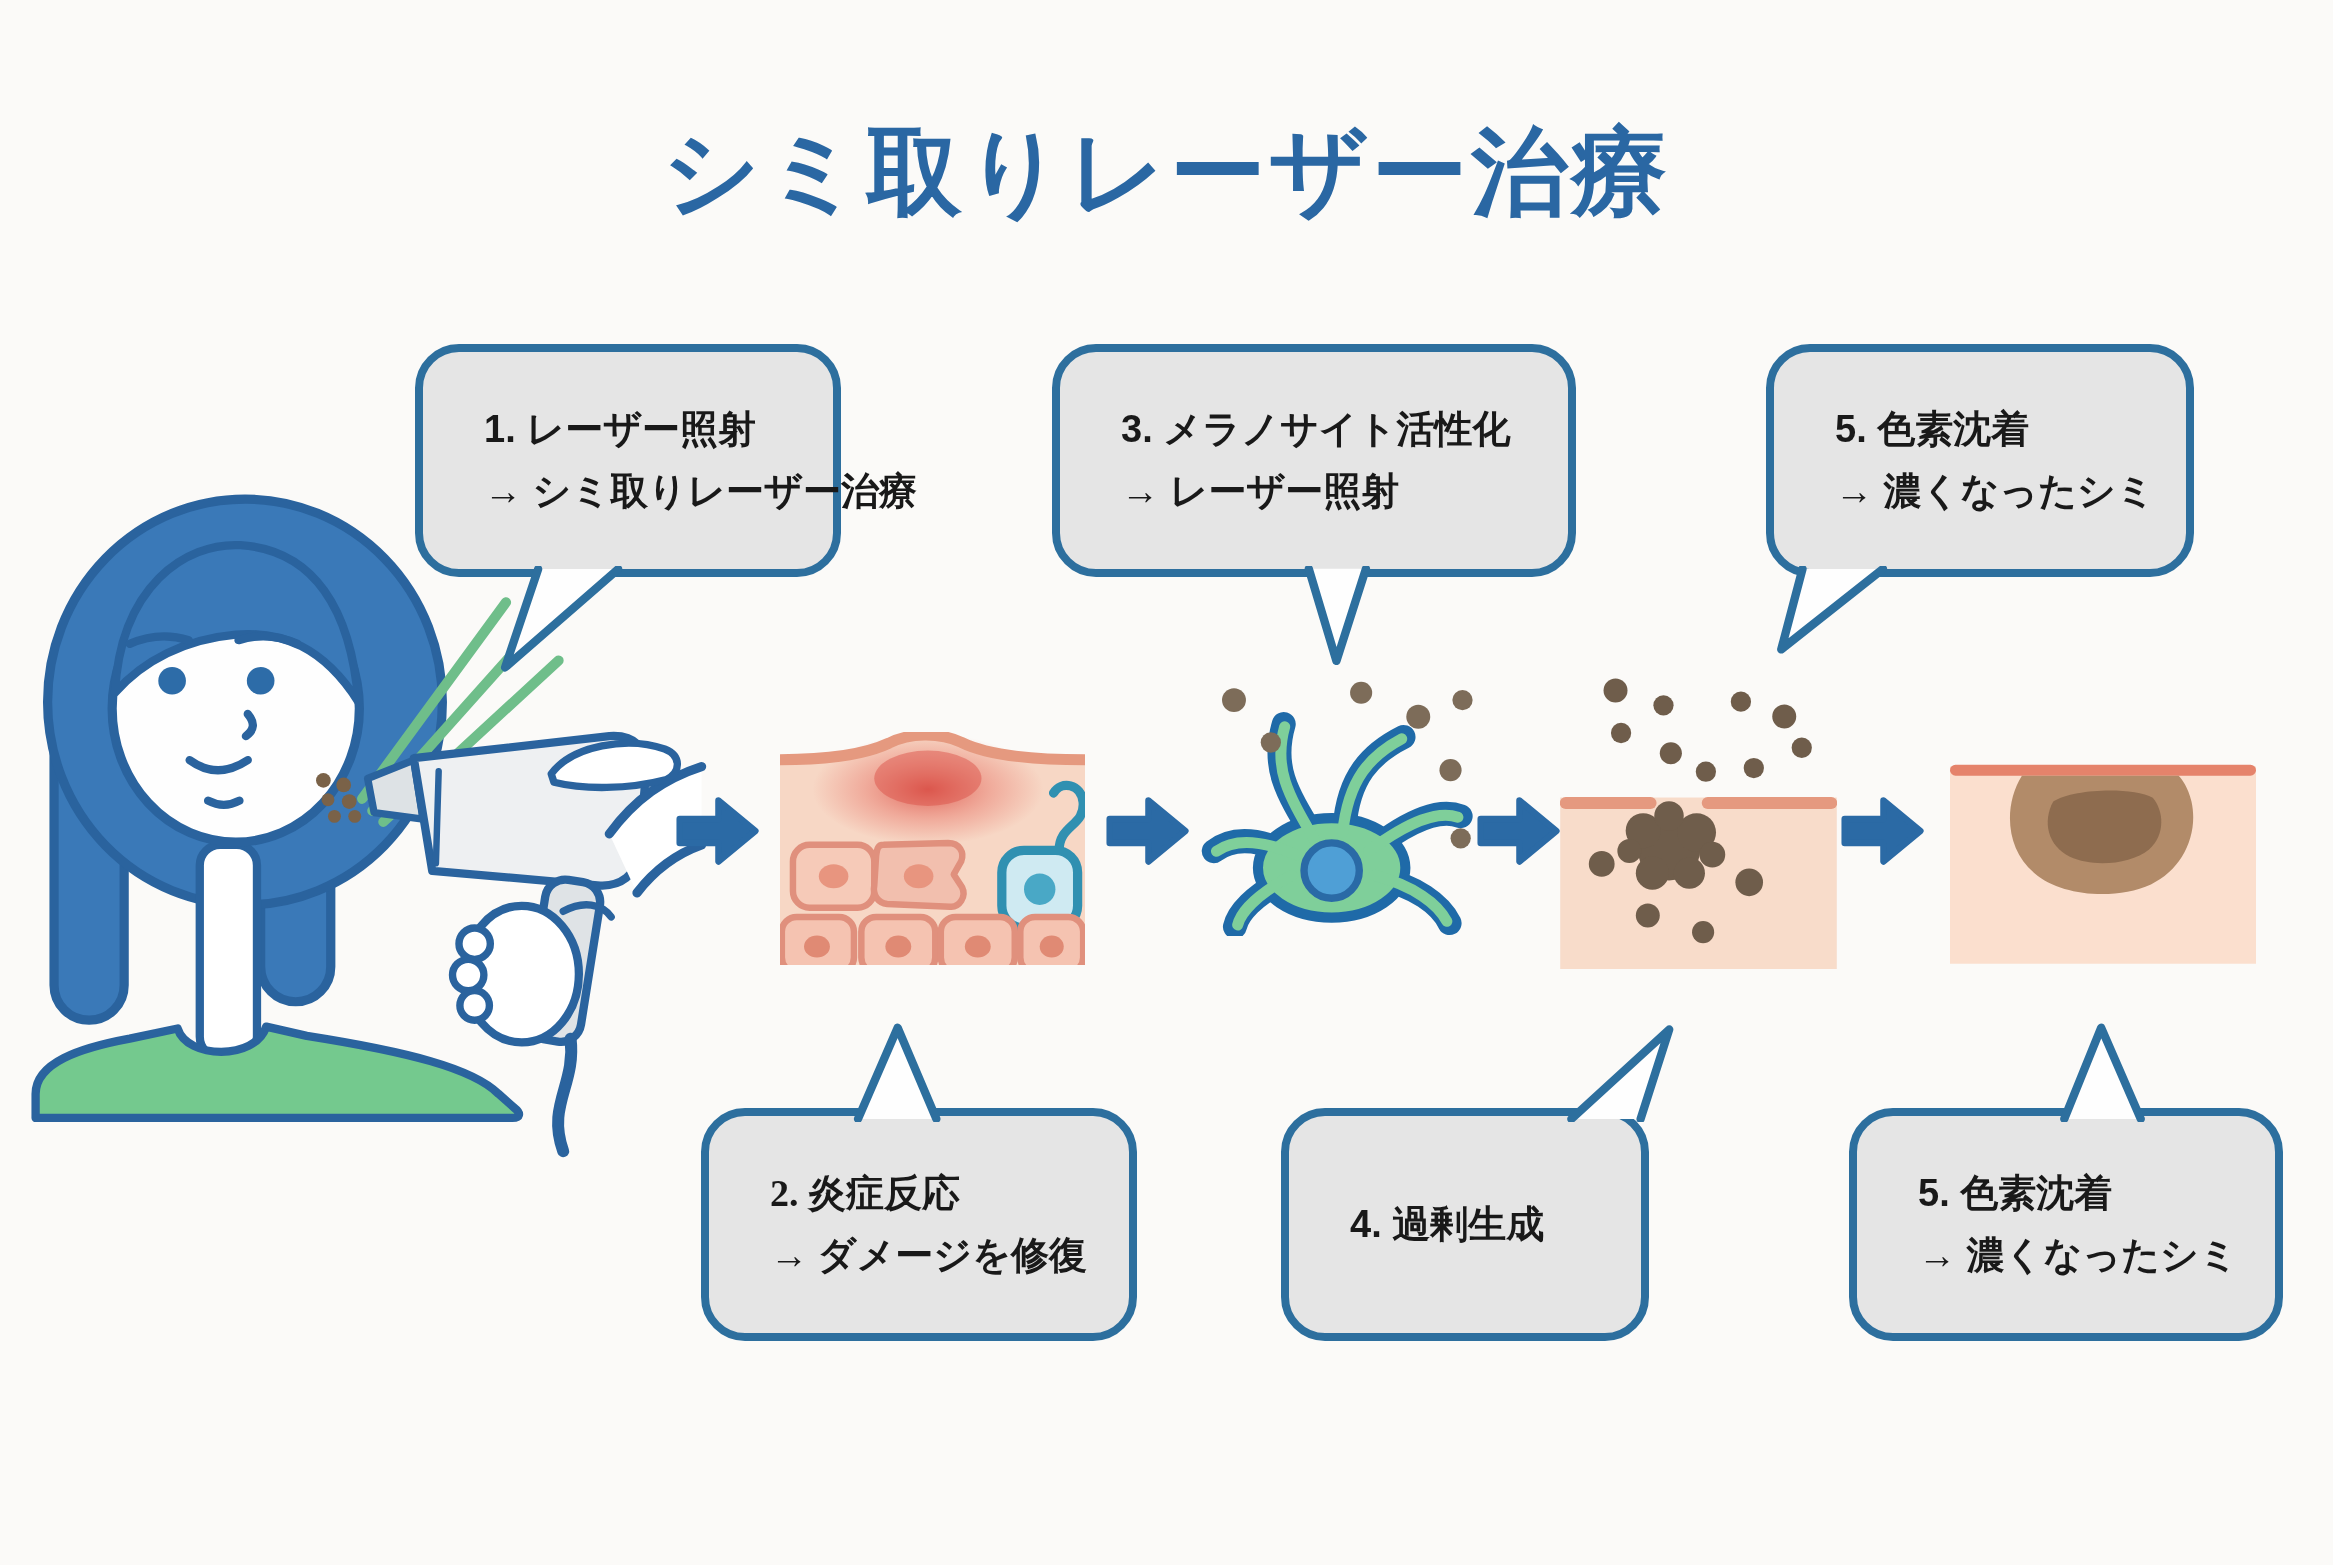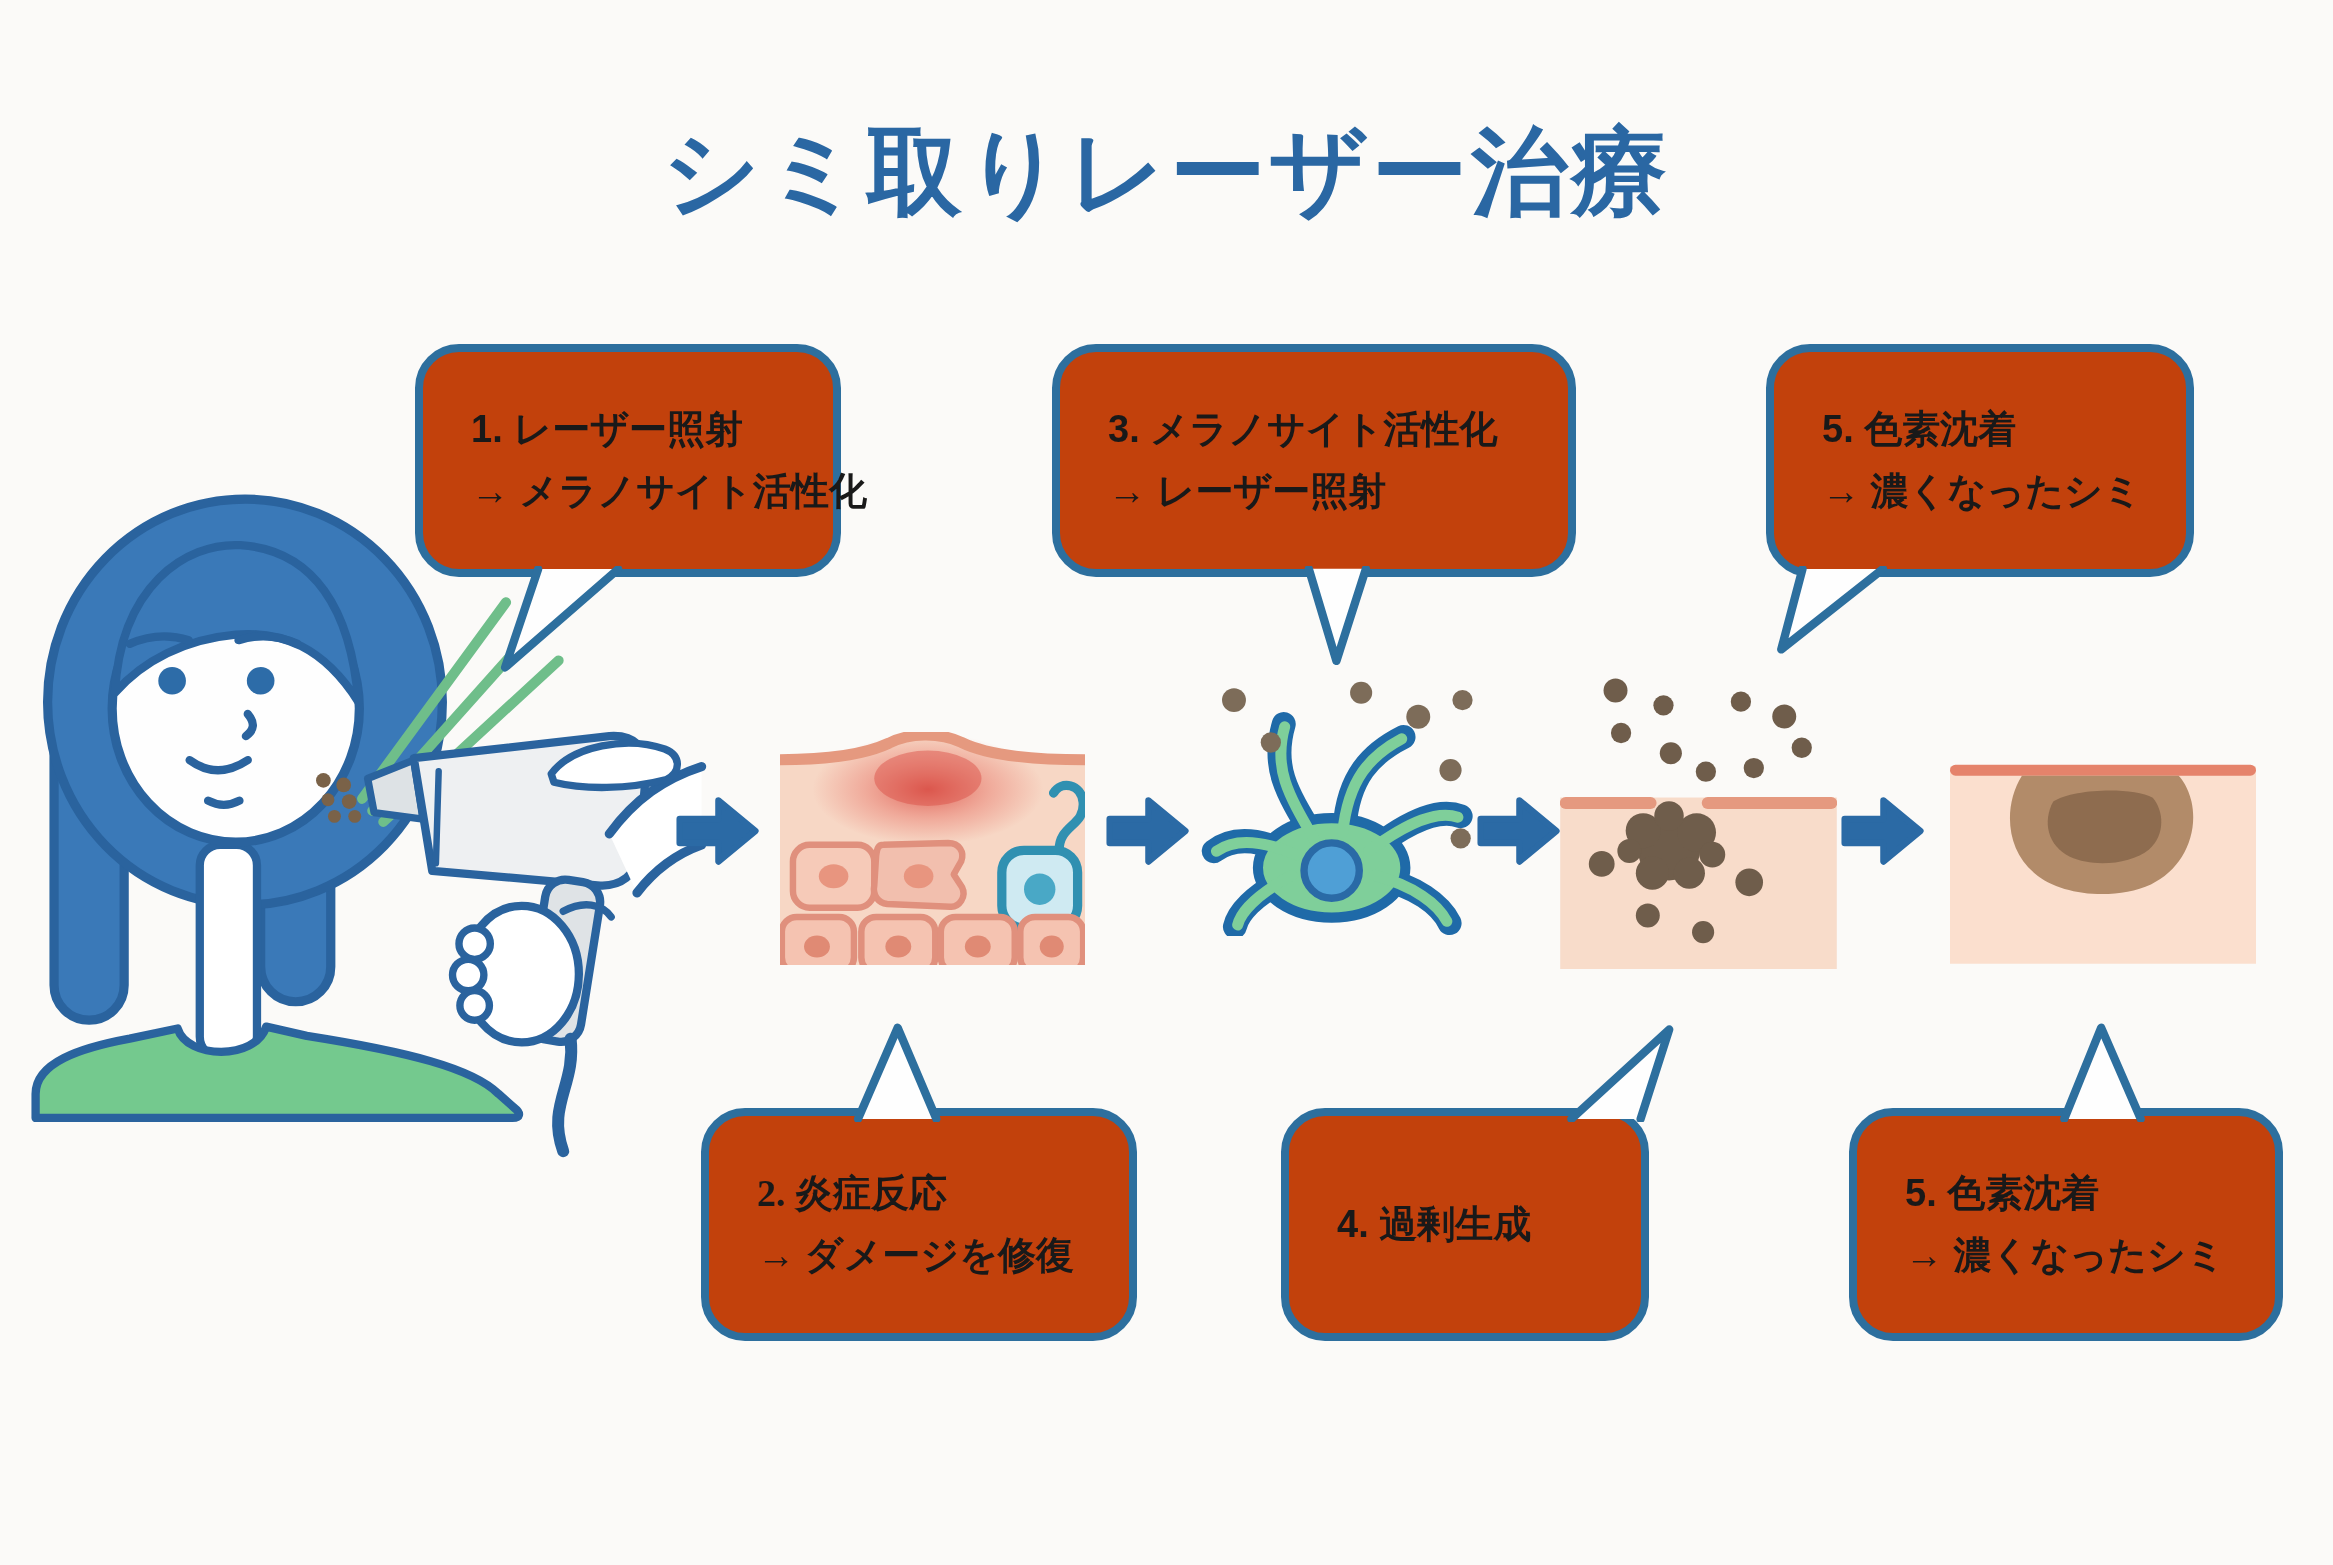--- a/index.html
+++ b/index.html
@@ -15,26 +15,26 @@
   }
   .title{
     position:absolute;top:109px;left:0;width:100%;
     text-align:center;
     font-size:96px;font-weight:900;
     color:#2a67a3;
     letter-spacing:3.7px;
   }
   .bubble{
     position:absolute;
-    background:#c2410c;
+    background:#e5e5e5;
     border:8.3px solid #2d6f9e;
     border-radius:44px;
     box-sizing:border-box;
     display:flex;flex-direction:column;justify-content:center;
-    padding-left:48px;padding-right:9.2px;
+    padding-left:61px;padding-right:9.2px;
     z-index:5;
   }
   .bubble .ln{
     display:block;
     font-size:38px;font-weight:800;
     line-height:1.62;
     color:#191919;
     white-space:nowrap;
   }
   .tail{position:absolute;z-index:6;}
@@ -43,21 +43,21 @@
 </style>
 </head>
 <body>
 
 <div class="canvas">
 
   <div class="title">シミ取りレーザー治療</div>
 
   <div class="bubble" style="left:415px;top:344px;width:426px;height:233px;">
     <span class="ln">1. レーザー照射</span>
-    <span class="ln">→ メラノサイト活性化</span>
+    <span class="ln">→ シミ取りレーザー治療</span>
   </div>
   <svg class="tail" style="left:494px;top:566px;" width="138" height="111" viewBox="0 0 150 120">
     <path d="M48,3 L12,110 L135,3" fill="#fefefe" stroke="#2d6f9e" stroke-width="9" stroke-linejoin="round" stroke-linecap="round"></path>
   </svg>
 
   <div class="bubble" style="left:1052px;top:344px;width:524px;height:233px;">
     <span class="ln">3. メラノサイト活性化</span>
     <span class="ln">→ レーザー照射</span>
   </div>
   <svg class="tail" style="left:1292px;top:566px;" width="111" height="106" viewBox="0 0 120 115">

